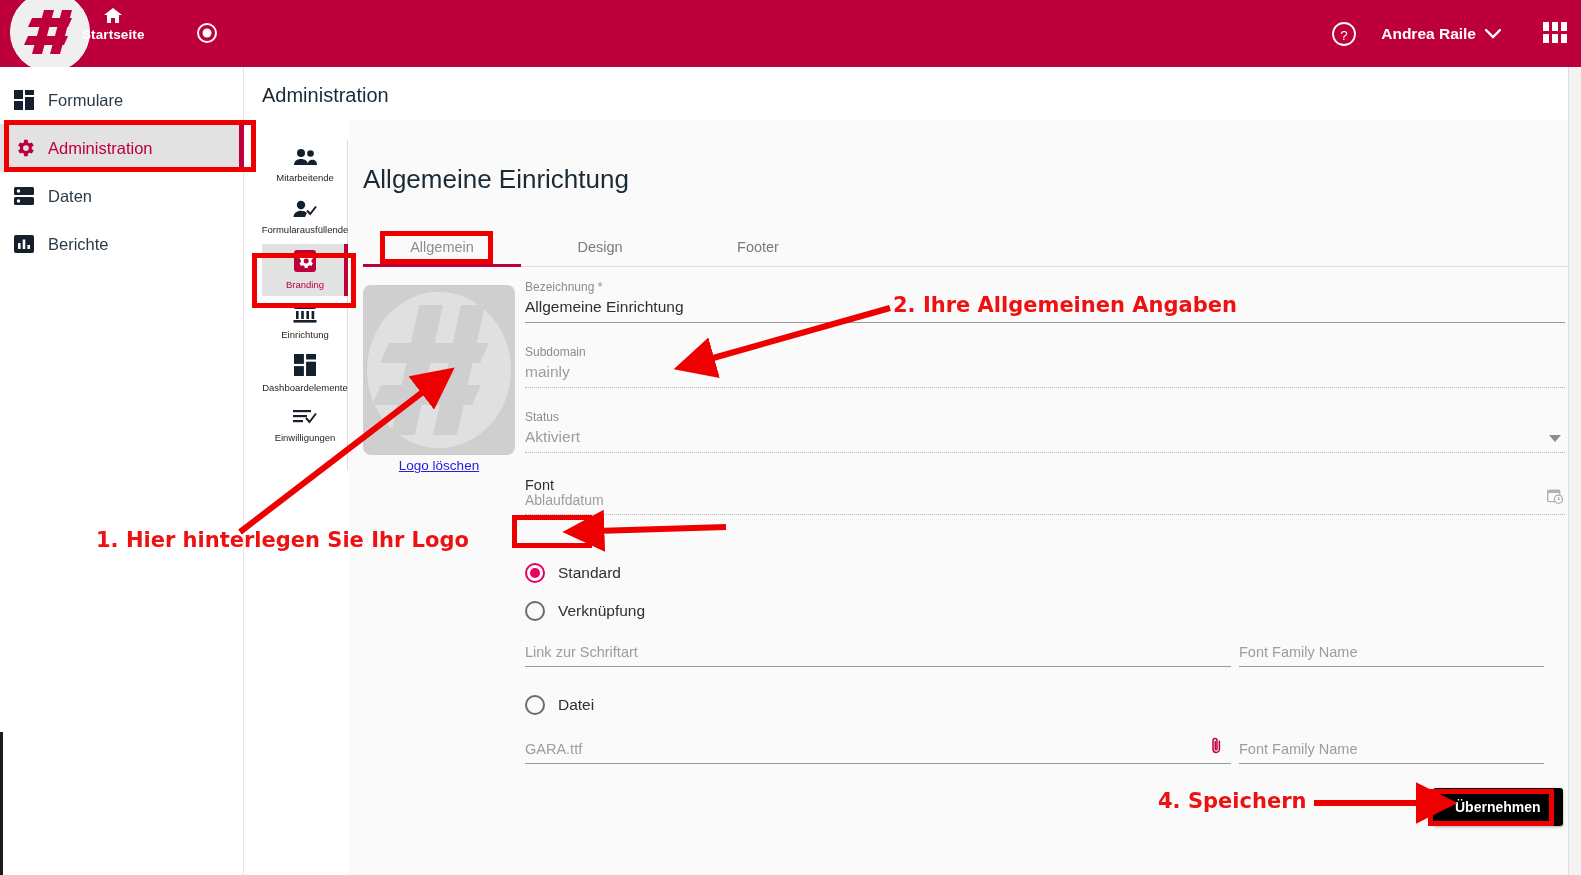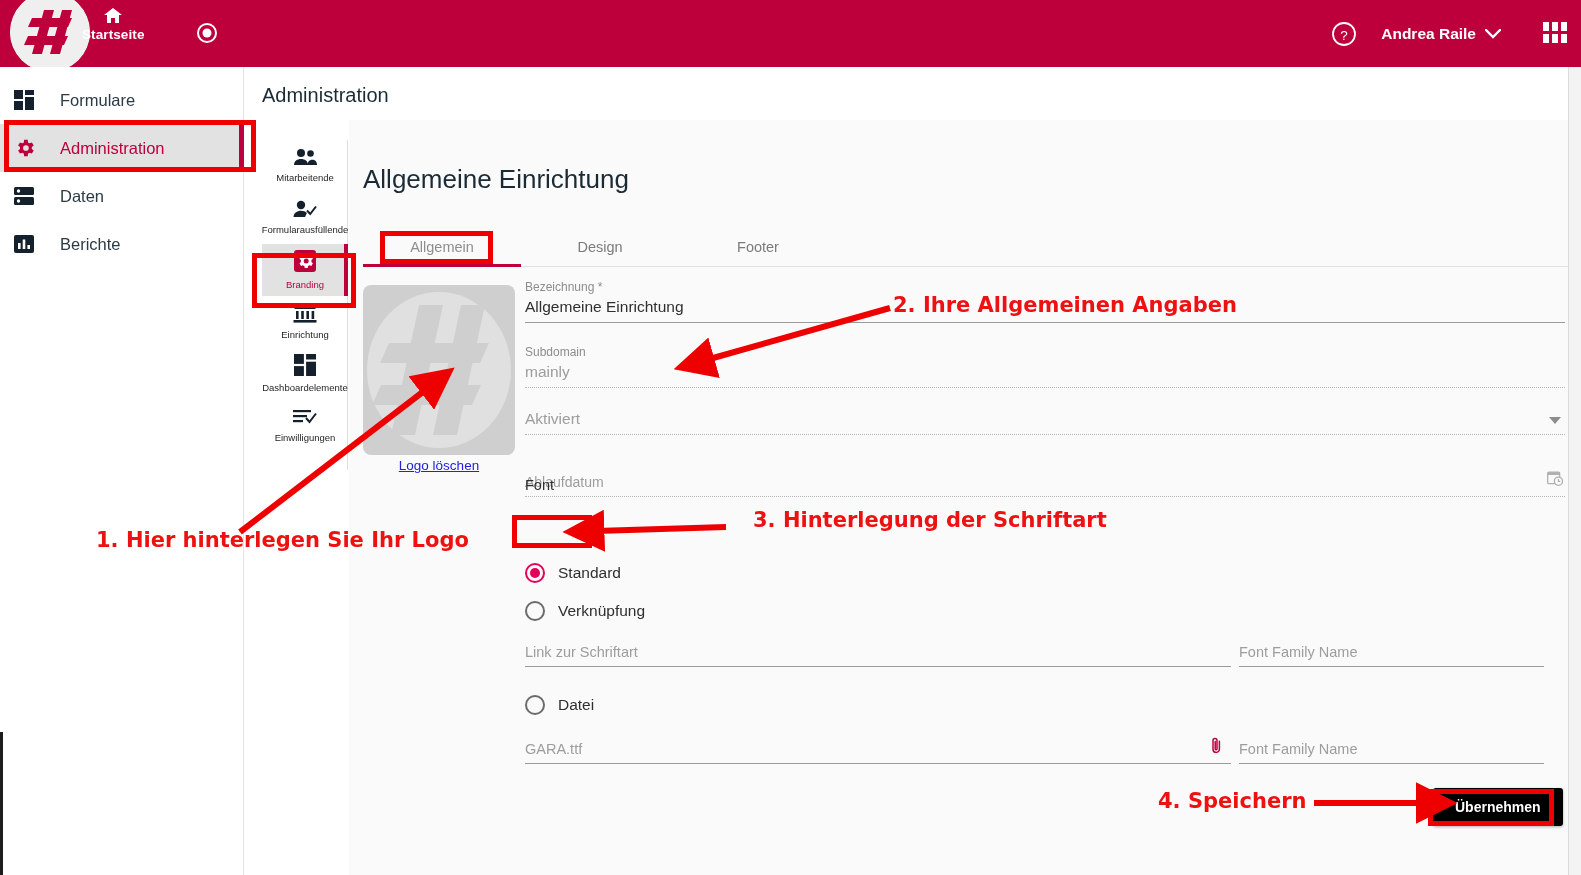--- a/index.html
+++ b/index.html
@@ -57,21 +57,21 @@
   .sidebar {
     position: absolute; left: 0; top: 67px; width: 244px; height: 808px;
     background: #ffffff; border-right: 1px solid #e4e4e4;
   }
   .side-item {
     position: relative; display: flex; align-items: center;
     height: 48px; padding-left: 14px; cursor: pointer;
     color: #2b3a44; font-size: 16.5px;
   }
   .side-item .sicon { width: 30px; display: flex; align-items: center; justify-content: flex-start; }
-  .side-item .slabel { margin-left: 16px; }
+  .side-item .slabel { margin-left: 4px; }
   .side-item.active { background: #e2e2e2; color: #BD003C; }
   .side-item.active:after {
     content: ""; position: absolute; right: 0; top: 0; bottom: 0; width: 5px; background: #BD003C;
   }
   #side-formulare { top: 9px; }
   #side-administration { top: 12px; }
   #side-daten { top: 15px; }
   #side-berichte { top: 18px; }
 
   .black-edge {
@@ -413,20 +413,21 @@
         <span class="flabel">Bezeichnung *</span>
         <span class="fvalue">Allgemeine Einrichtung</span>
       </div>
 
       <div class="field fline-dotted-fine" style="margin-bottom:22px;">
         <span class="flabel">Subdomain</span>
         <span class="fvalue muted">mainly</span>
       </div>
 
       <div class="field fline-dotted-fine" style="margin-bottom:35px;">
+        <span class="flabel">Status</span>
         <span class="fvalue muted">Aktiviert</span>
         <span class="field-caret"></span>
       </div>
 
       <div class="field fline-dotted-fine" style="margin-bottom:0;">
         <span class="fvalue muted" style="font-size:14px; padding-top:4px;">Ablaufdatum</span>
         <span class="field-cal">
           <svg width="16" height="16" viewBox="0 0 16 16" aria-hidden="true">
             <rect x="0.7" y="2.2" width="12" height="11.5" rx="1.3" fill="none" stroke="#b0b0b0" stroke-width="1.3"></rect>
             <rect x="0.7" y="2.2" width="12" height="2.8" fill="#b0b0b0"></rect>
@@ -499,16 +500,15 @@
   </svg>
 
   <div class="anno-box" style="left:4px;  top:120px; width:252px; height:52px;"></div>
   <div class="anno-box" style="left:252px; top:253px; width:104px; height:55px;"></div>
   <div class="anno-box" style="left:380px; top:231px; width:113px; height:33px;"></div>
   <div class="anno-box" style="left:512px; top:515px; width:80px; height:33px;"></div>
   <div class="anno-box" style="left:1428px; top:789px; width:126px; height:37px;"></div>
 
   <div class="anno-text" style="left:96px;  top:528px; font-size:21px;">1. Hier hinterlegen Sie Ihr Logo</div>
   <div class="anno-text" style="left:893px; top:293px; font-size:21px;">2. Ihre Allgemeinen Angaben</div>
-  <div class="anno-text" style="left:753px; top:508px; font-size:21px;">3. Hinterlegung der Schriftart</div>
   <div class="anno-text" style="left:1158px; top:789px; font-size:21px;">4. Speichern</div>
 
 </div>
 
 </body></html>

